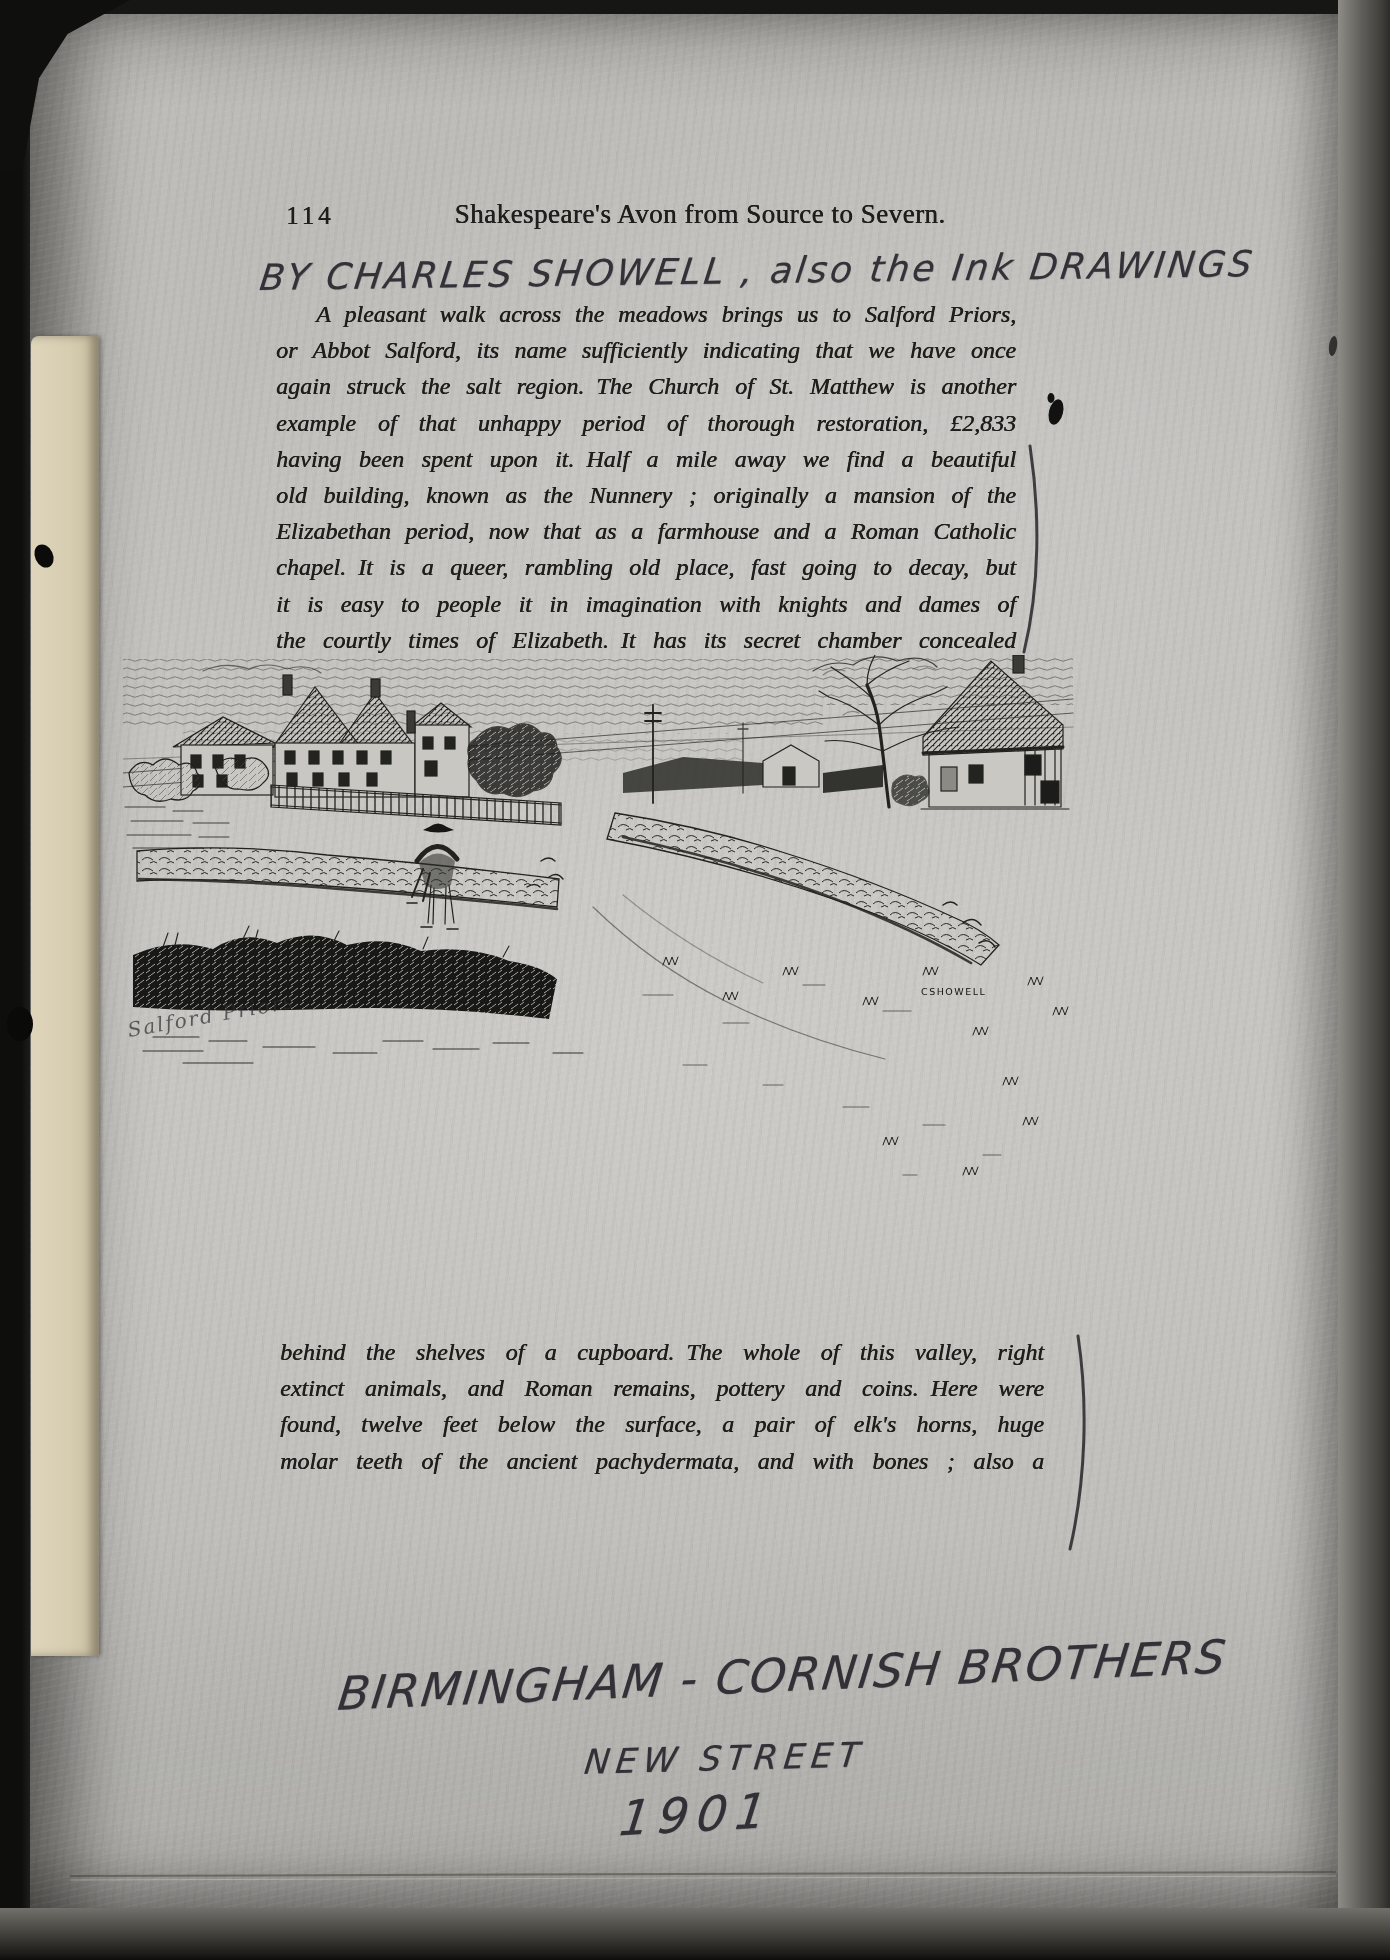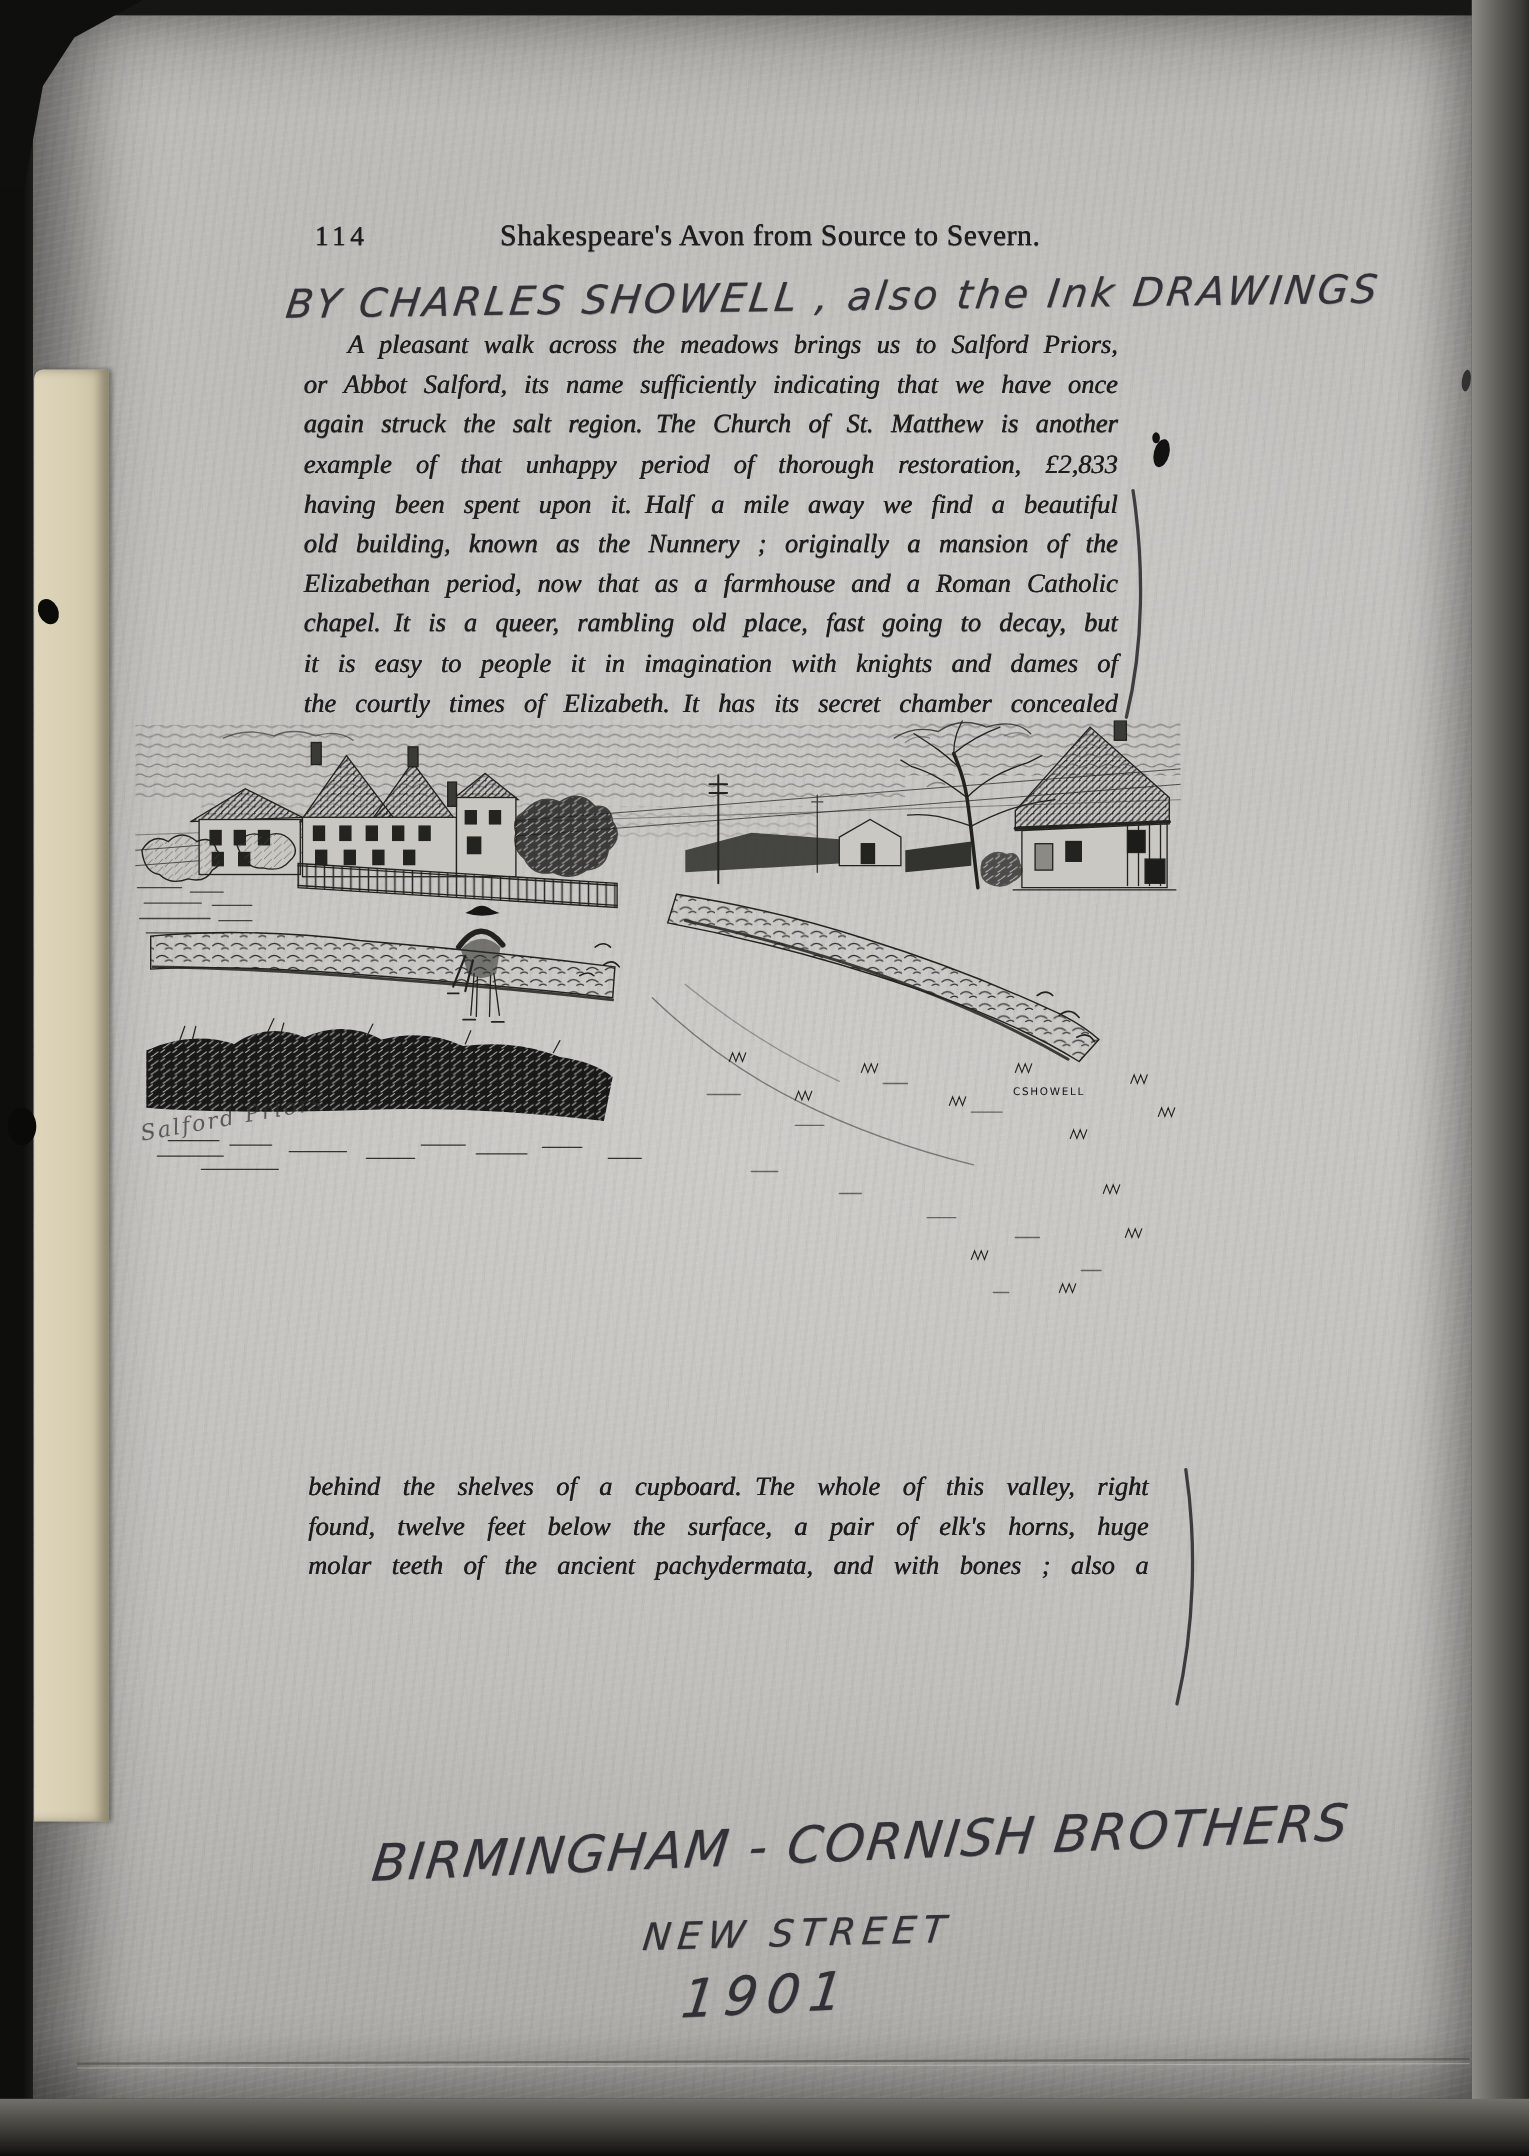--- a/index.html
+++ b/index.html
@@ -235,20 +235,21 @@
         <use href="#tuft" x="760" y="490"></use>
       <use href="#tuft" x="905" y="330"></use>
         <use href="#tuft" x="930" y="360"></use>
     </g>
     <text class="sig" x="798" y="340">CSHOWELL</text>
     <text class="scrawl" x="6" y="382" transform="rotate(-10 6 382)">Salford Priors</text>
   </svg>
 
   <div class="para p2 print">
     <div class="tline">behind the shelves of a cupboard. The whole of this valley, right</div>
+    <div class="tline">extinct animals, and Roman remains, pottery and coins. Here were</div>
     <div class="tline">found, twelve feet below the surface, a pair of elk's horns, huge</div>
     <div class="tline">molar teeth of the ancient pachydermata, and with bones ; also a</div>
   </div>
 
   <div class="hand pub">BIRMINGHAM - CORNISH BROTHERS</div>
   <div class="hand street">NEW STREET</div>
   <div class="hand year">1901</div>
 
   <svg class="marks" viewBox="0 0 1390 1960" xmlns="http://www.w3.org/2000/svg">
     <path d="M1030 446 C1040 512 1040 586 1024 652" stroke="#26262a" stroke-width="3" fill="none" opacity=".85" stroke-linecap="round"></path>

